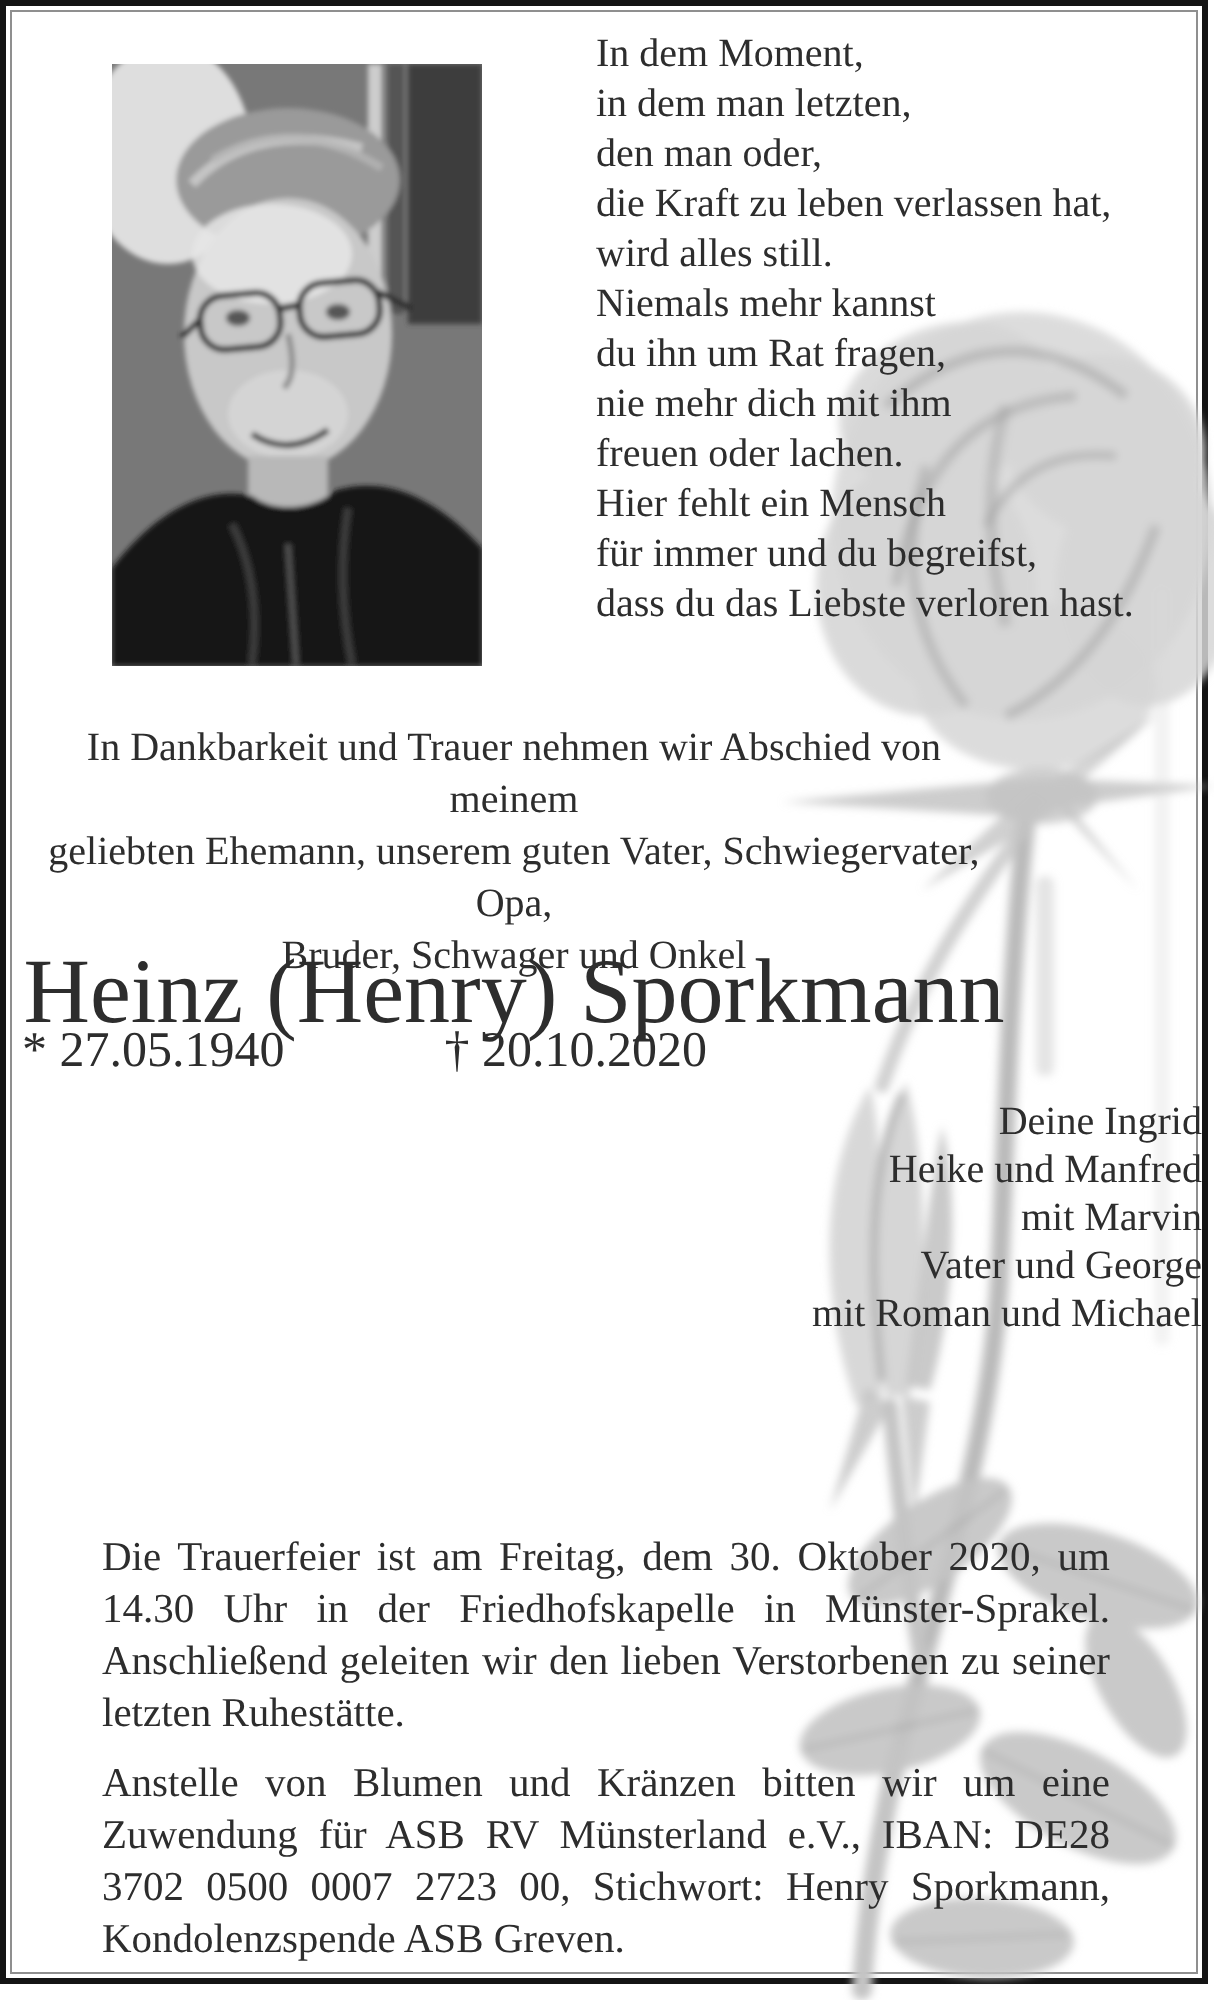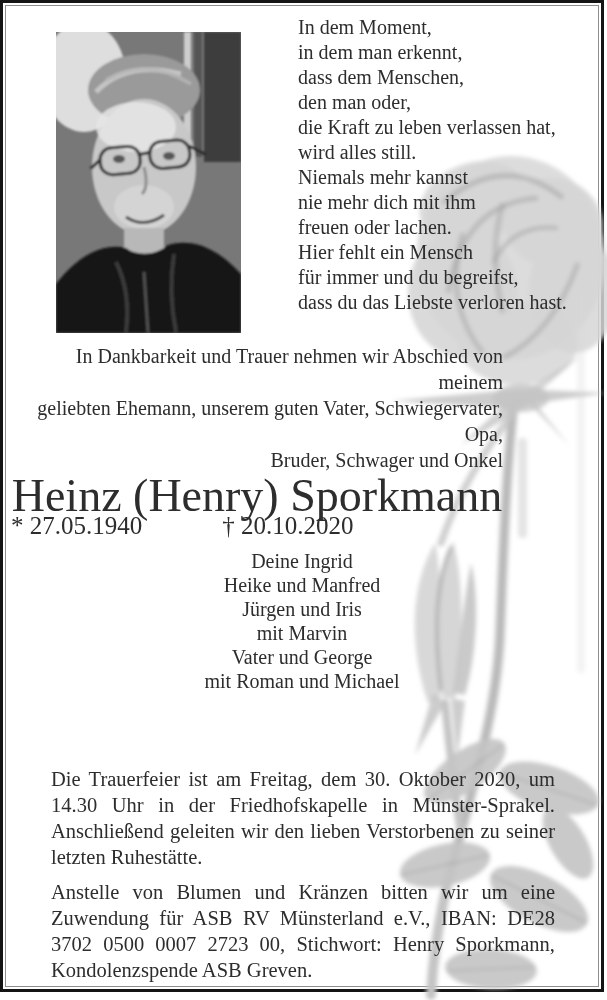--- a/index.html
+++ b/index.html
@@ -10,24 +10,24 @@
           box-shadow:inset 0 0 0 2px #ffffff, inset 0 0 0 3px #8f8f8f;
           background:var(--paper,#ffffff);}
   .art{position:absolute;left:350px;top:140px;width:257px;height:860px;z-index:1;pointer-events:none;}
   .al{fill:var(--art-light,#d6d6d6);} .am{fill:var(--art-mid,#c4c4c4);}
   .edge{stroke:var(--art-dark,#a0a0a0);fill:none;}
   .stem{stroke:var(--art-mid,#c4c4c4);fill:none;stroke-linecap:round;}
   .vein{stroke:#9e9e9e;fill:none;}
   .photo{position:absolute;left:53px;top:29px;width:185px;height:301px;z-index:2;overflow:hidden;}
   .poem{position:absolute;left:283px;top:12px;z-index:2;font-size:20px;line-height:25px;white-space:nowrap;margin-left:12px;}
   .centercol{position:absolute;left:8px;right:98px;text-align:center;z-index:2;}
-  .intro{top:340px;font-size:20px;line-height:26px;text-align:right;}
+  .intro{top:358px;font-size:20px;line-height:26px;}
   .name{top:466px;font-size:46px;font-weight:normal;letter-spacing:0px;margin:0;}
   .dates{top:509px;font-size:25px;display:flex;justify-content:flex-start;gap:80px;}
-  .mourners{position:absolute;left:0;right:0;top:546px;text-align:center;z-index:2;font-size:20px;line-height:24px;}
+  .mourners{position:absolute;left:0;right:0;top:546px;text-align:right;z-index:2;font-size:20px;line-height:24px;}
   .address{position:absolute;left:48px;top:702px;z-index:2;font-size:20px;line-height:26px;}
   .para{position:absolute;left:48px;right:46px;z-index:2;font-size:20.5px;line-height:26px;
         text-align:justify;text-align-last:left;margin:0;}
   .service{top:763px;}
   .donation{top:876px;}
 </style>
 </head>
 <body>
 
 <div class="notice">
@@ -124,26 +124,26 @@
         <path d="M0,301 L0,252 C20,226 45,210 70,216 C80,224 100,224 112,213 C140,205 165,220 185,242 L185,301 Z" fill="#161616"></path>
         <path d="M60,230 Q75,260 70,300" stroke="#3a3a3a" stroke-width="4" fill="none"></path>
         <path d="M118,222 Q112,260 120,300" stroke="#3a3a3a" stroke-width="4" fill="none"></path>
         <path d="M88,240 L92,300" stroke="#505050" stroke-width="3" fill="none"></path>
       </g>
     </svg>
   </div>
 
   <div class="poem">
     <div>In dem Moment,</div>
-    <div>in dem man erkennt,</div>
-    <div>dass dem Menschen,</div>
+    <div>in dem man letzten,</div>
     <div>den man oder,</div>
     <div>die Kraft zu leben verlassen hat,</div>
     <div>wird alles still.</div>
     <div>Niemals mehr kannst</div>
+    <div>du ihn um Rat fragen,</div>
     <div>nie mehr dich mit ihm</div>
     <div>freuen oder lachen.</div>
     <div>Hier fehlt ein Mensch</div>
     <div>für immer und du begreifst,</div>
     <div>dass du das Liebste verloren hast.</div>
   </div>
 
   <div class="centercol intro">
     <div>In Dankbarkeit und Trauer nehmen wir Abschied von meinem</div>
     <div>geliebten Ehemann, unserem guten Vater, Schwiegervater, Opa,</div>
@@ -152,21 +152,20 @@
 
   <h1 class="centercol name">Heinz (Henry) Sporkmann</h1>
   <div class="centercol dates">
     <span>* 27.05.1940</span>
     <span>† 20.10.2020</span>
   </div>
 
   <div class="mourners">
     <div>Deine Ingrid</div>
     <div>Heike und Manfred</div>
-    <div>Jürgen und Iris</div>
     <div>mit Marvin</div>
     <div>Vater und George</div>
     <div>mit Roman und Michael</div>
   </div>
 
 
   <p class="para service">Die Trauerfeier ist am Freitag, dem 30. Oktober 2020, um 14.30 Uhr in der Friedhofskapelle in Münster-Sprakel. Anschließend geleiten wir den lieben Verstorbenen zu seiner letzten Ruhestätte.</p>
 
   <p class="para donation">Anstelle von Blumen und Kränzen bitten wir um eine Zuwendung für ASB RV Münsterland e.V., IBAN: DE28 3702 0500 0007 2723 00, Stichwort: Henry Sporkmann, Kondolenzspende ASB Greven.</p>
 

